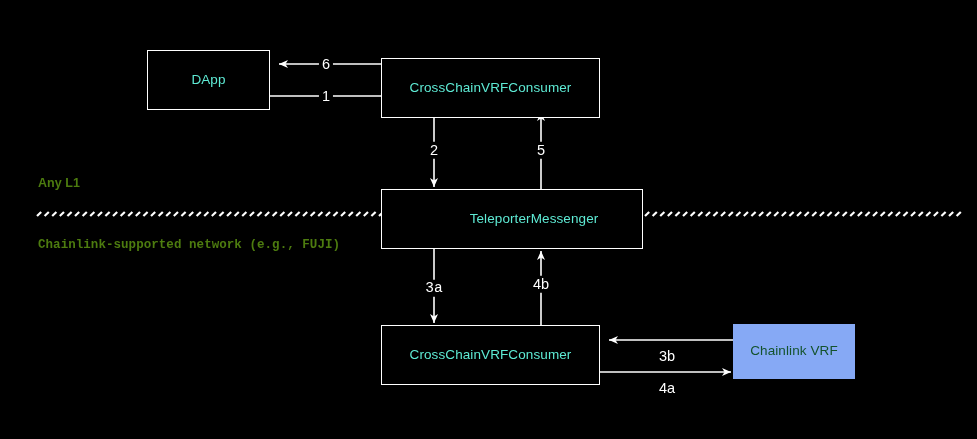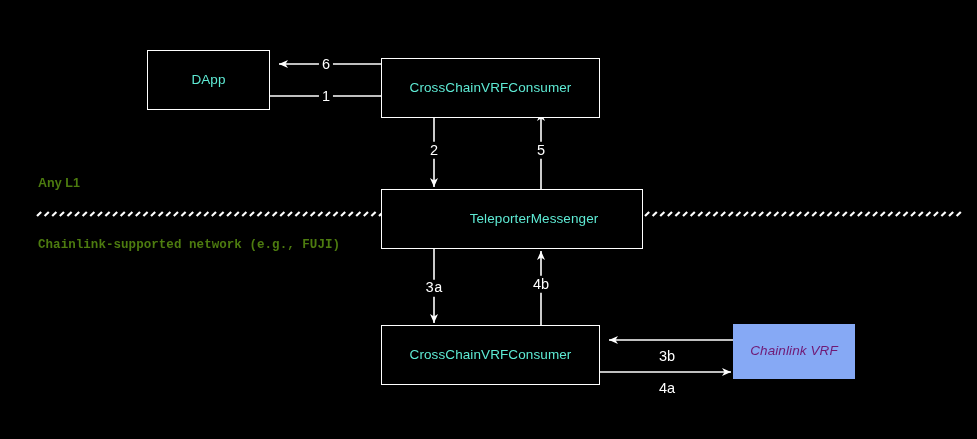--- a/index.html
+++ b/index.html
@@ -35,22 +35,21 @@
     text-align: center;
   }
   .node-dark {
     background: #000000;
     border: 1.6px solid #ffffff;
     color: #5eead4;
   }
   .node-blue {
     background: #86a9f5;
     border: 1.6px solid #86a9f5;
-    color: #701a75;
-    font-style: italic;
+    color: #14532d;
   }
   .zone-label {
     position: absolute;
     color: #4d7c0f;
     font-size: 12.5px;
     font-weight: bold;
     letter-spacing: 0.05px;
     white-space: nowrap;
   }
   .edge-label {

